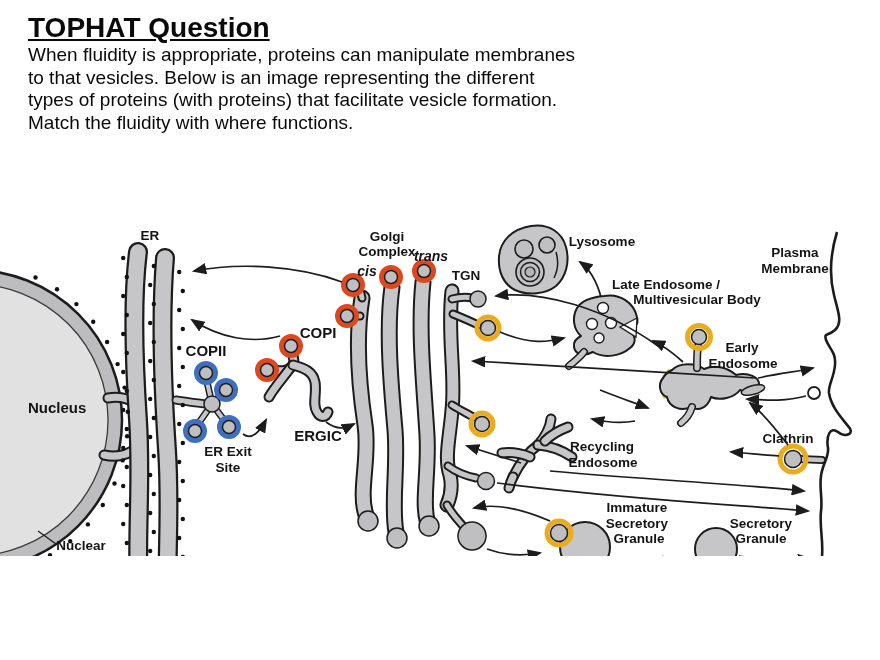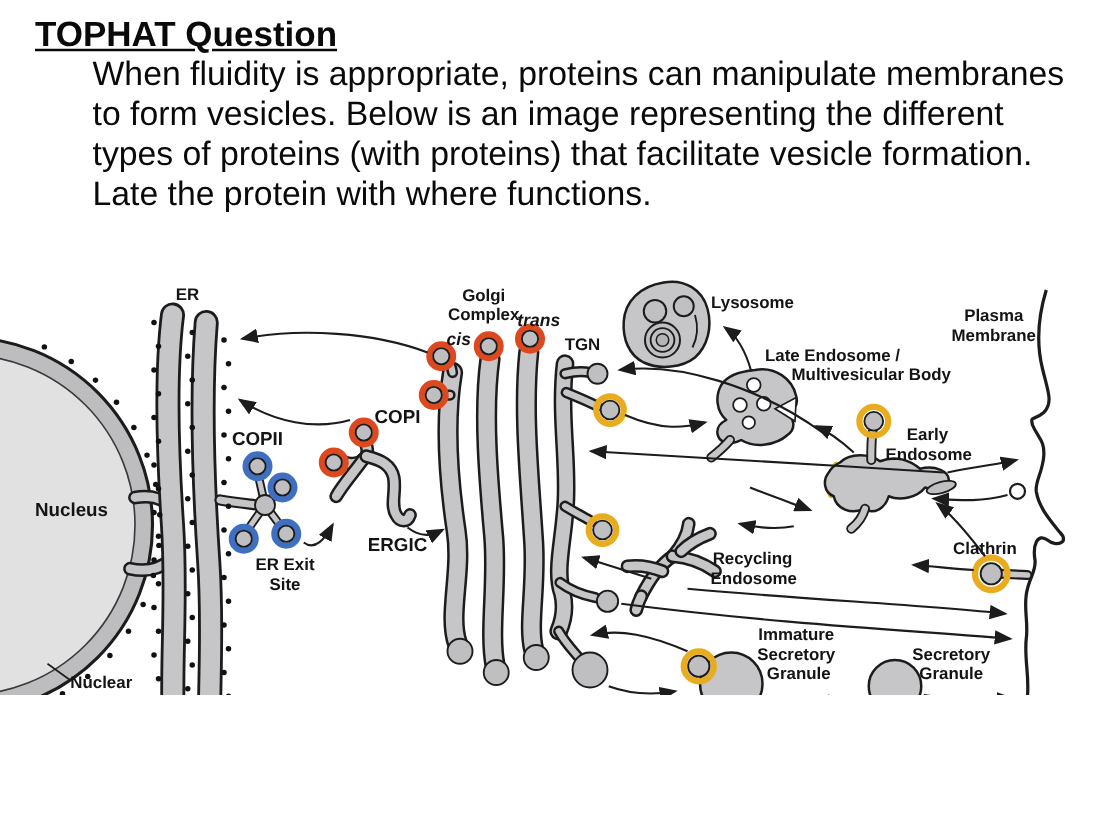--- a/index.html
+++ b/index.html
@@ -1,20 +1,20 @@
 <!DOCTYPE html>
 <html><head>
 <meta charset="utf-8">
 <style>
   html,body{margin:0;padding:0;background:#fff;}
   #page{position:relative;width:880px;height:556px;background:#ffffff;overflow:hidden;
         font-family:"Liberation Sans",sans-serif;}
   #slide-text{position:absolute;left:28px;top:12px;color:#0a0a0a;}
   #slide-title{font-size:28px;font-weight:bold;text-decoration:underline;line-height:1.15;}
-  .body-line{font-size:27px;line-height:1.185;white-space:nowrap;margin-left:46px;}
+  .body-line{font-size:19px;line-height:1.185;white-space:nowrap;}
   #diagram{position:absolute;left:0;top:205px;}
   
   .o{fill:none;stroke:#1c1c1c;stroke-linecap:round;stroke-linejoin:round;}
   .f{fill:none;stroke:#c6c6c8;stroke-linecap:round;stroke-linejoin:round;}
   .blob{fill:#c6c6c8;stroke:#1c1c1c;stroke-width:2;stroke-linejoin:round;}
   .bud{fill:#bfbfc1;stroke:#1c1c1c;stroke-width:1.5;}
   .ring{fill:none;stroke-width:5;}
   .inner-circle{fill:#c0c0c2;stroke:#1c1c1c;stroke-width:1.6;}
   .white-circle{fill:#ffffff;stroke:#1c1c1c;stroke-width:1.4;}
   .ar{fill:none;stroke:#1c1c1c;stroke-width:1.7;}
@@ -26,23 +26,23 @@
   .t-start{text-anchor:start;}
 </style>
 </head>
 <body>
 
 <div id="page">
 
   <div id="slide-text">
     <div id="slide-title">TOPHAT Question</div>
     <div class="body-line">When fluidity is appropriate, proteins can manipulate membranes</div>
-    <div class="body-line">to form vesicles. Below is an image representing the different</div>
+    <div class="body-line">to that vesicles. Below is an image representing the different</div>
     <div class="body-line">types of proteins (with proteins) that facilitate vesicle formation.</div>
-    <div class="body-line">Late the protein with where functions.</div>
+    <div class="body-line">Match the fluidity with where functions.</div>
   </div>
 
   <svg id="diagram" width="880" height="455" viewBox="0 205 880 455">
     <defs>
       <marker id="ah" viewBox="0 0 10 8" refX="8.5" refY="4" markerWidth="8.5" markerHeight="6.8" orient="auto-start-reverse">
         <path d="M0,0 L10,4 L0,8 Z" fill="#1c1c1c"></path>
       </marker>
       <path id="p-er1" d="M138,252 C132,300 134,360 138,420 C142,480 136,540 139,583"></path>
       <path id="p-er2" d="M165,258 C160,320 163,390 167,450 C171,510 166,560 168,601"></path>
       <path id="p-br1" d="M108,398 C120,396 128,398 136,404"></path>

